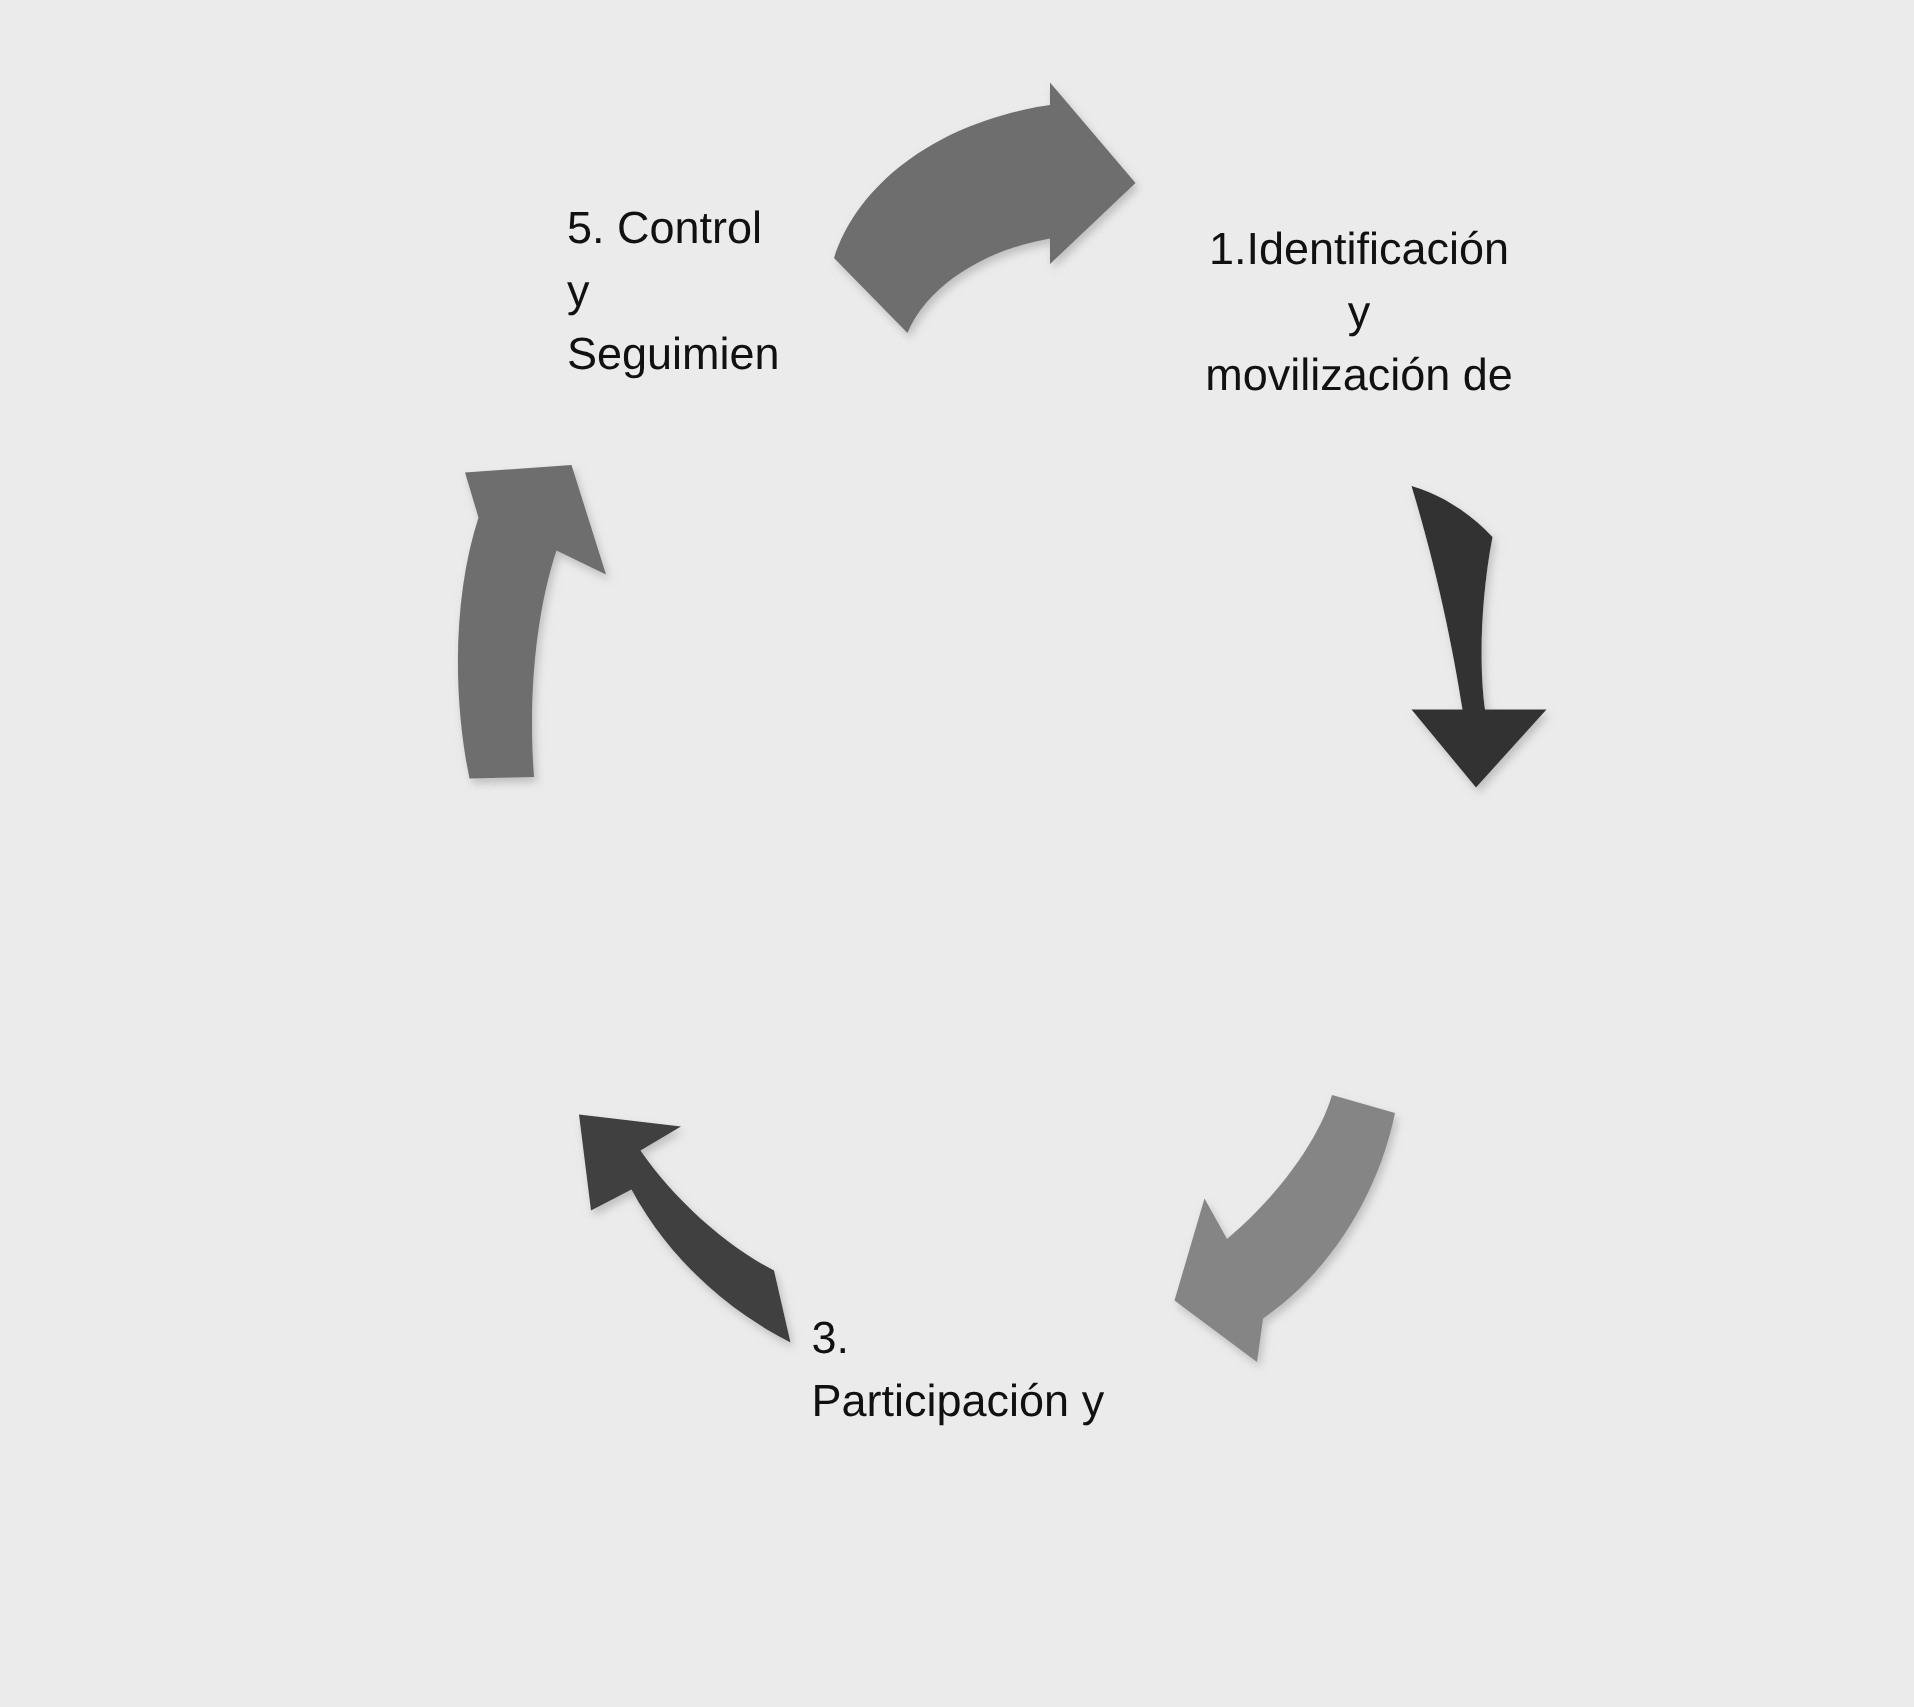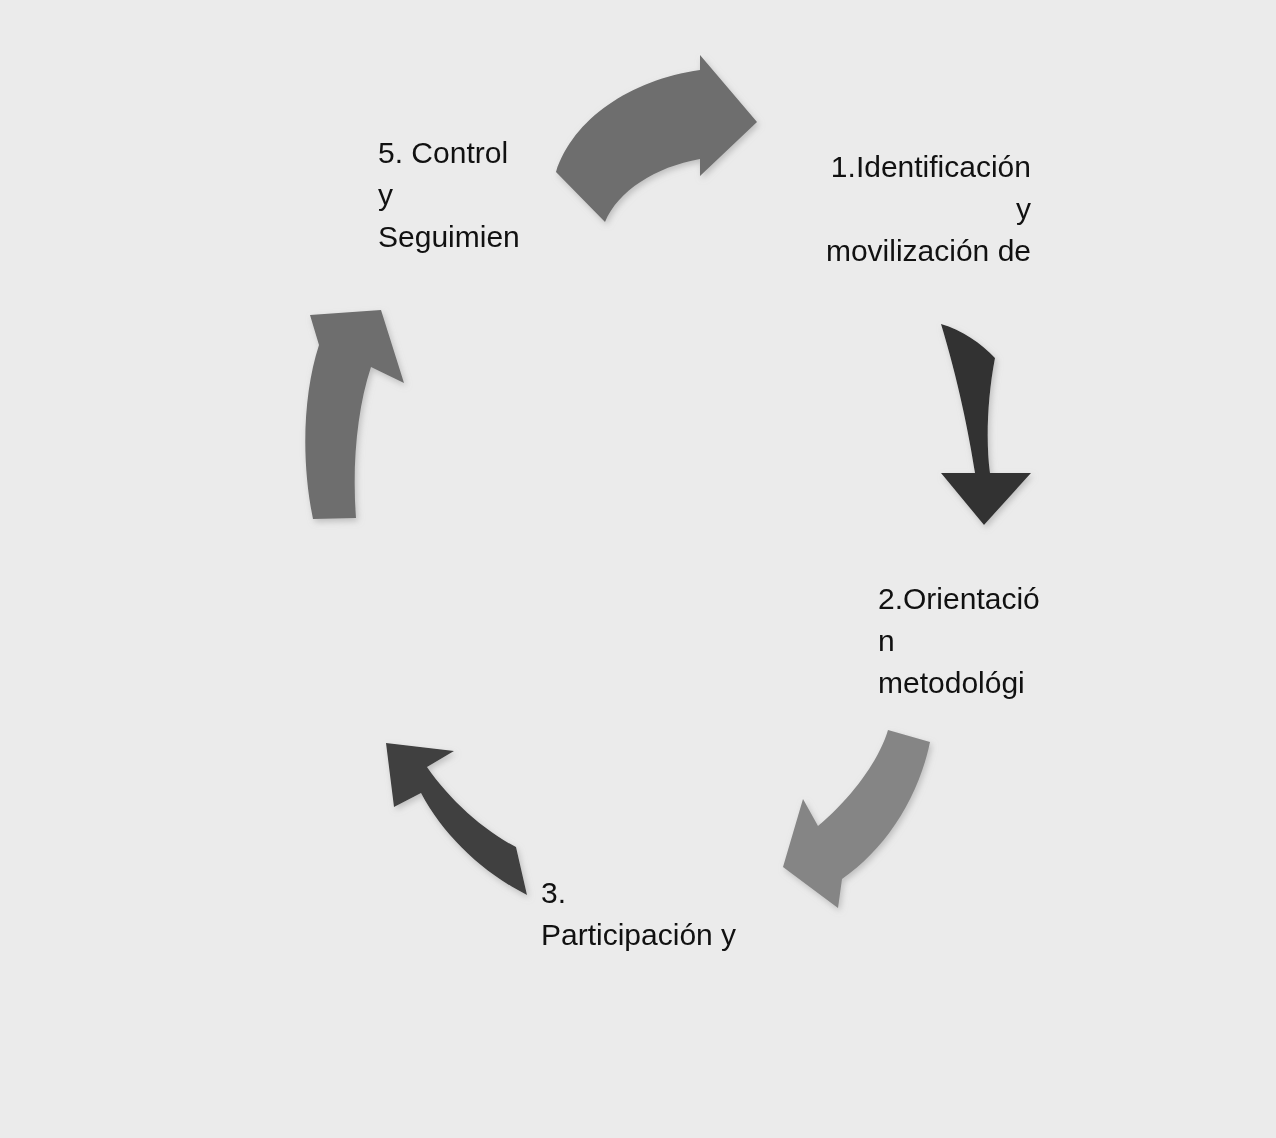--- a/index.html
+++ b/index.html
@@ -31,21 +31,21 @@
   .cycle-label {
     position: absolute;
     color: #111111;
     font-family: "Liberation Sans", sans-serif;
     font-size: 30px;
     line-height: 42px;
     font-weight: 400;
     white-space: pre-line;
     letter-spacing: 0px;
   }
-  .lbl-1 { left: 781px; top: 146px; width: 250px; text-align: right; }
+  .lbl-1 { left: 781px; top: 146px; width: 250px; text-align: center; }
   .lbl-2 { left: 878px; top: 578px; width: 205px; text-align: left; }
   .lbl-3 { left: 541px; top: 872px; width: 245px; text-align: left; }
   .lbl-4 { left: 259px; top: 597px; width: 215px; text-align: left; }
   .lbl-5 { left: 378px; top: 132px; width: 175px; text-align: left; }
 </style>
 </head>
 <body>
 
 <div id="canvas" style="background: rgb(235, 235, 235);">
 
@@ -117,23 +117,20 @@
                L 371 367
                C 357 409, 352 466, 356 518
                Z" fill="#6e6e6e"></path>
     </g>
   </svg>
 
   <div class="cycle-label lbl-1" style="color: rgb(17, 17, 17);">1.Identificación
 y
 movilización de</div>
 
-  <div class="cycle-label lbl-2" style="color: rgb(17, 17, 17);">2.Orientació
-n
-metodológi</div>
 
   <div class="cycle-label lbl-3" style="color: rgb(17, 17, 17);">3.
 Participación y</div>
 
 
   <div class="cycle-label lbl-5" style="color: rgb(17, 17, 17);">5. Control
 y
 Seguimien</div>
 
 </div>

